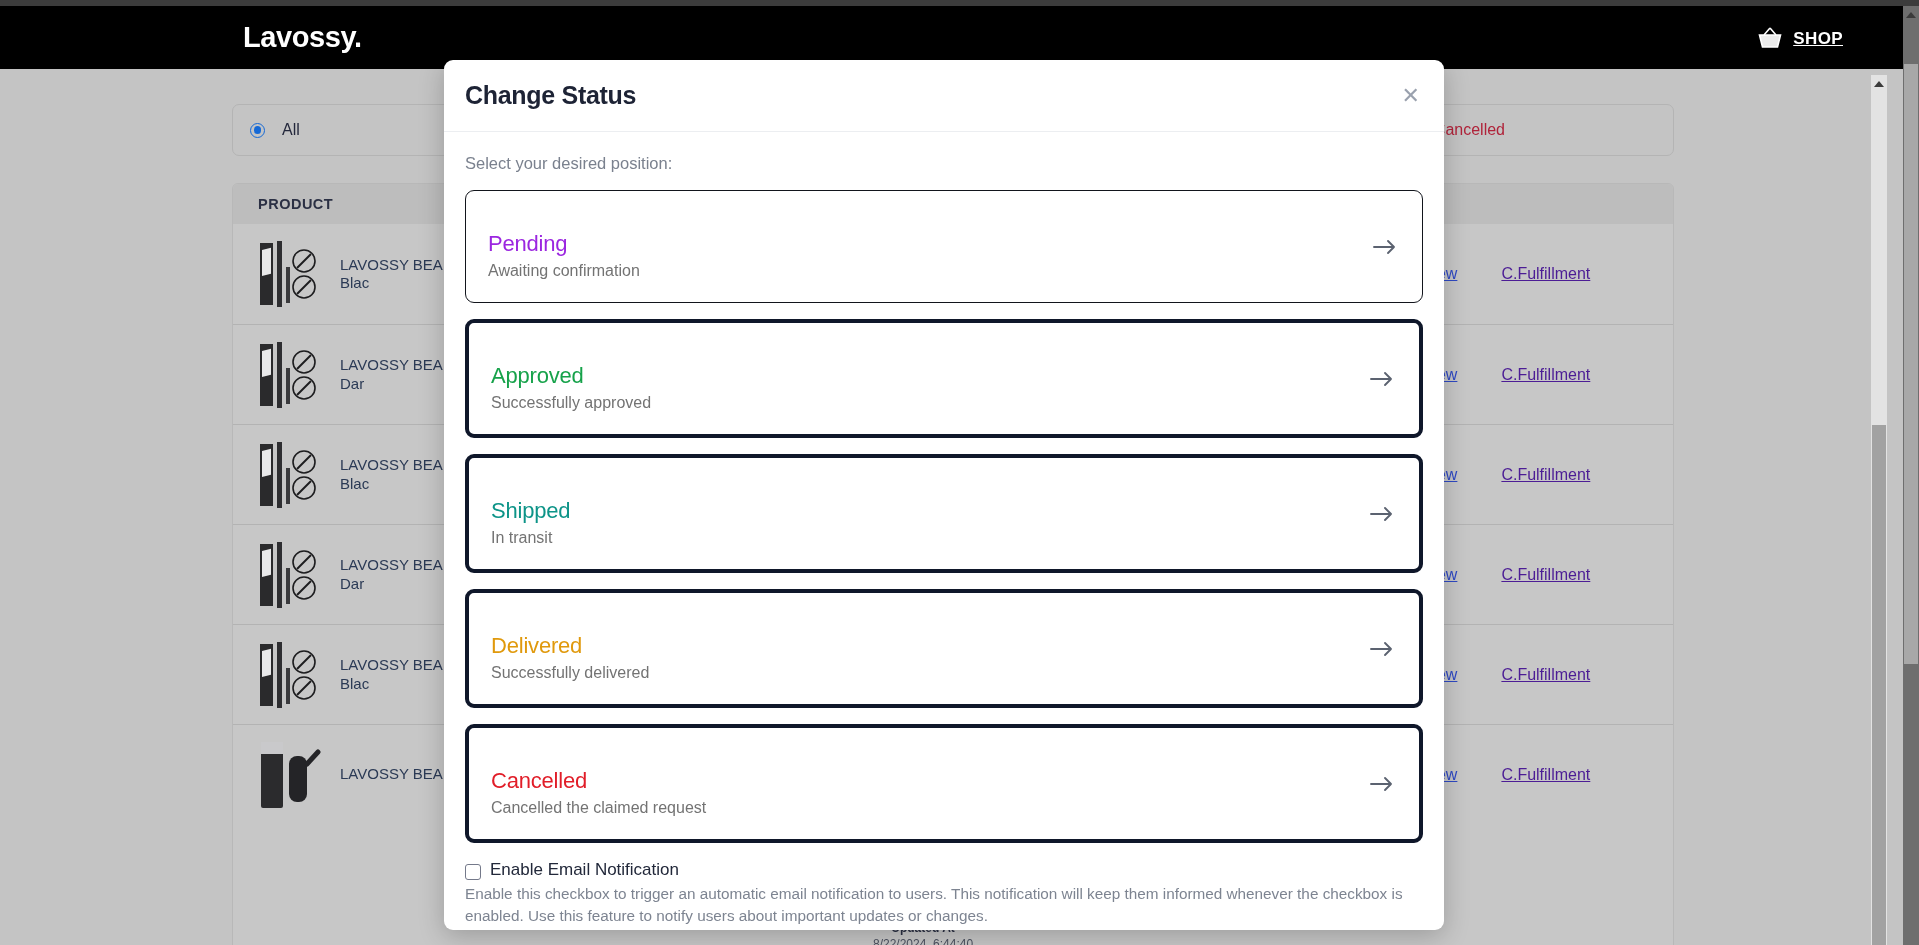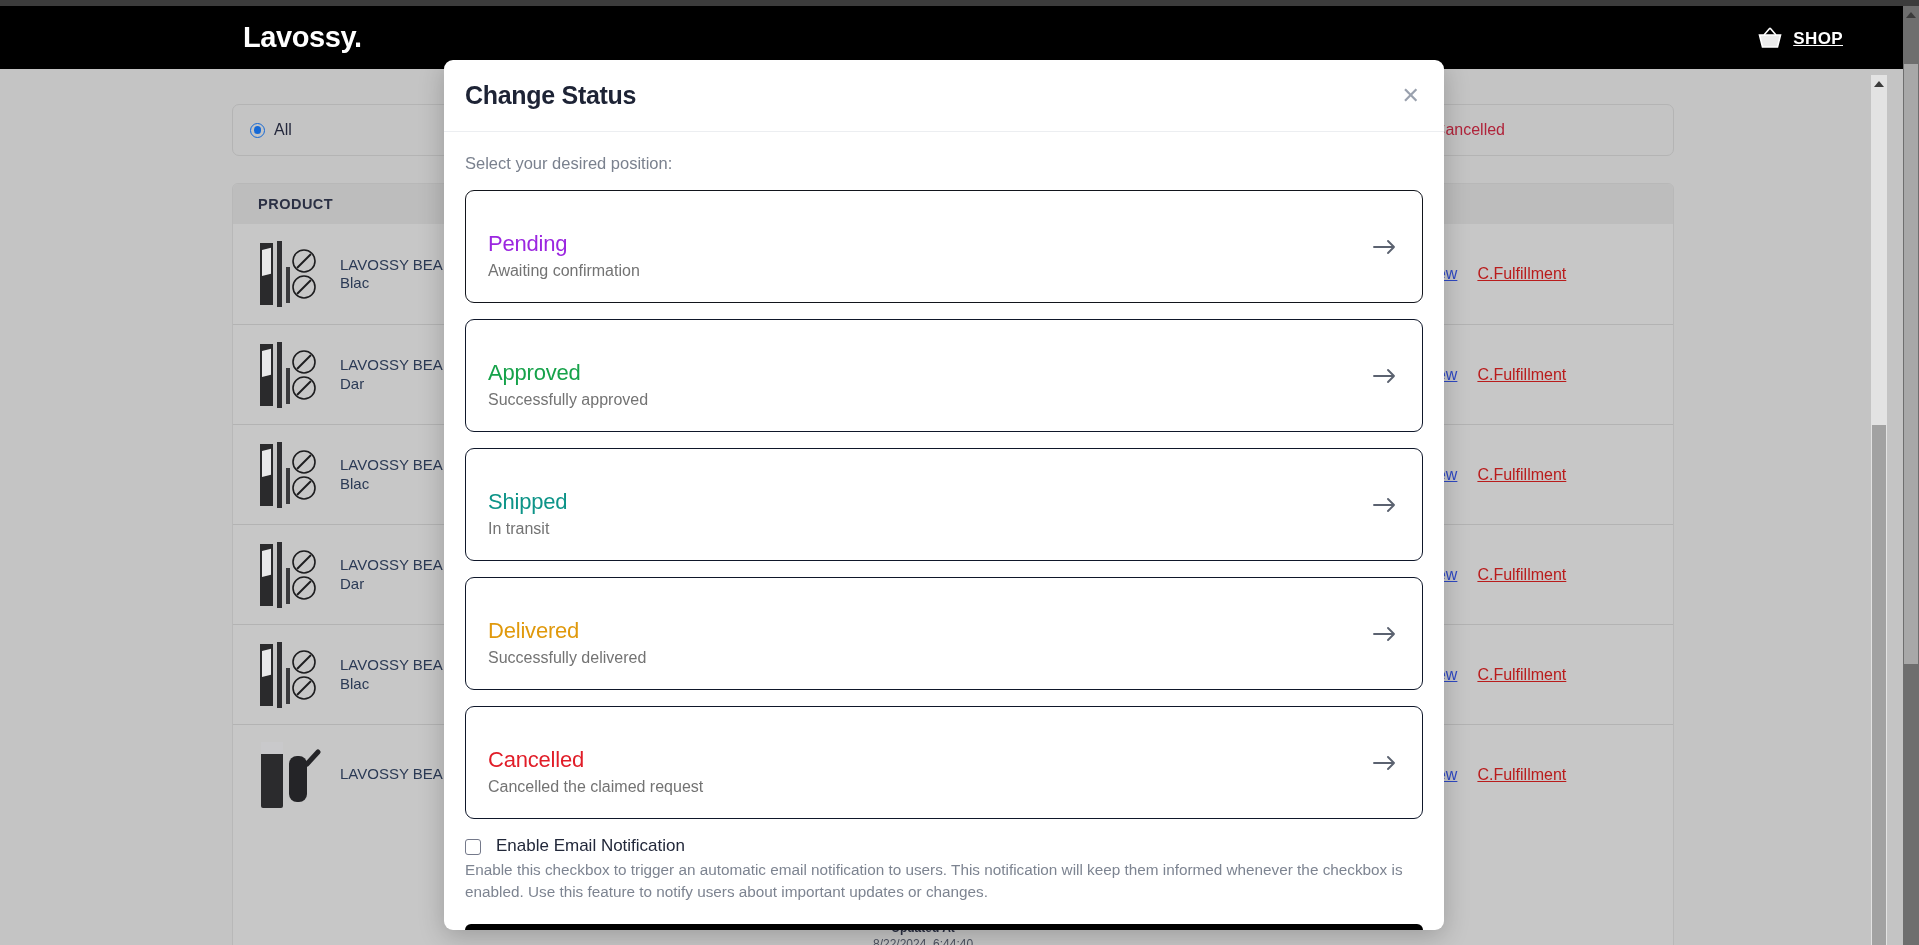--- a/index.html
+++ b/index.html
@@ -45,21 +45,21 @@
     position: absolute; top: 69px; left: 0; width: 1903px; bottom: 0;
     background: #c4c4c4;
   }
 
   
   #filter-bar {
     position: absolute; top: 35px; left: 232px; width: 1442px; height: 52px;
     border: 1px solid #b4b4b4; border-radius: 7px;
     display: flex; align-items: center;
   }
-  .radio-item { display: flex; align-items: center; gap: 9px; }
+  .radio-item { display: flex; align-items: center; gap: 17px; }
   #radio-all { margin-left: 17px; }
   #radio-cancelled { position: absolute; right: 168px; }
   .radio-dot {
     width: 15px; height: 15px; border-radius: 50%;
     border: 1.6px solid #6a6a6a; display: block; position: relative;
   }
   .radio-dot.on { border-color: #1569d6; }
   .radio-dot.on::after {
     content: ""; position: absolute; inset: 2.6px;
     border-radius: 50%; background: #1569d6;
@@ -96,21 +96,21 @@
     width: 190px; margin-left: 14px;
     font-size: 15px; color: #2b3a55; line-height: 1.22;
   }
   .row-spacer { flex: 1; }
   .num-col {
     width: 92px; font-size: 13.5px; color: #4a5060; text-align: left;
     line-height: 2.9;
   }
   .act-col { width: 250px; display: flex; gap: 20px; justify-content: flex-start; }
   .lnk-view { color: #2f49c4; font-size: 16px; }
-  .lnk-ff { color: #b91c1c; font-size: 16px; }
+  .lnk-ff { color: #4c1d95; font-size: 16px; margin-left: 24px; }
 
   .updated-note {
     position: absolute; left: 640px; bottom: 2px;
     font-size: 12px; color: #4c5160; text-align: center; line-height: 1.35;
   }
   .updated-note b { color: #2b3044; }
 
   
   #sb-outer {
     position: absolute; top: 6px; right: 0; width: 16px; bottom: 0;
@@ -163,42 +163,42 @@
     background: none; border: none; cursor: pointer;
     font-family: "Liberation Sans", sans-serif;
   }
   #modal-body { padding: 22px 21px 0 21px; }
   #select-hint {
     font-size: 16.5px; color: #7a818e; margin-bottom: 17px;
   }
 
   .status-card {
     position: relative;
-    border: 1px solid #0f172a; border-radius: 9px;
+    border: 4px solid #0f172a; border-radius: 9px;
     background: #ffffff;
     padding: 20px 22px 22px 22px;
     margin-bottom: 16px;
     cursor: pointer;
   }
   .status-card.selected {
     border: 1.6px solid #12151c;
   }
   .status-name {
     font-size: 22px; font-weight: 400; letter-spacing: -0.2px;
     margin-bottom: 5px;
     margin-top: 20px;
   }
   .status-desc { font-size: 16px; color: #737373; }
   .arrow-go {
     position: absolute; right: 24px; top: 50%; transform: translateY(-50%);
     width: 26px; height: 18px;
   }
 
   #notif-row {
-    display: flex; align-items: flex-start; gap: 15px;
+    display: flex; align-items: flex-end; gap: 9px;
     margin-top: 4px;
   }
   #notif-check {
     width: 16px; height: 16px; flex: none; margin-top: 4px;
     border: 1.4px solid #74798a; border-radius: 3px; background: #fff;
     cursor: pointer;
   }
   #notif-label {
     font-size: 17px; color: #22283a; line-height: 1.25;
   }

